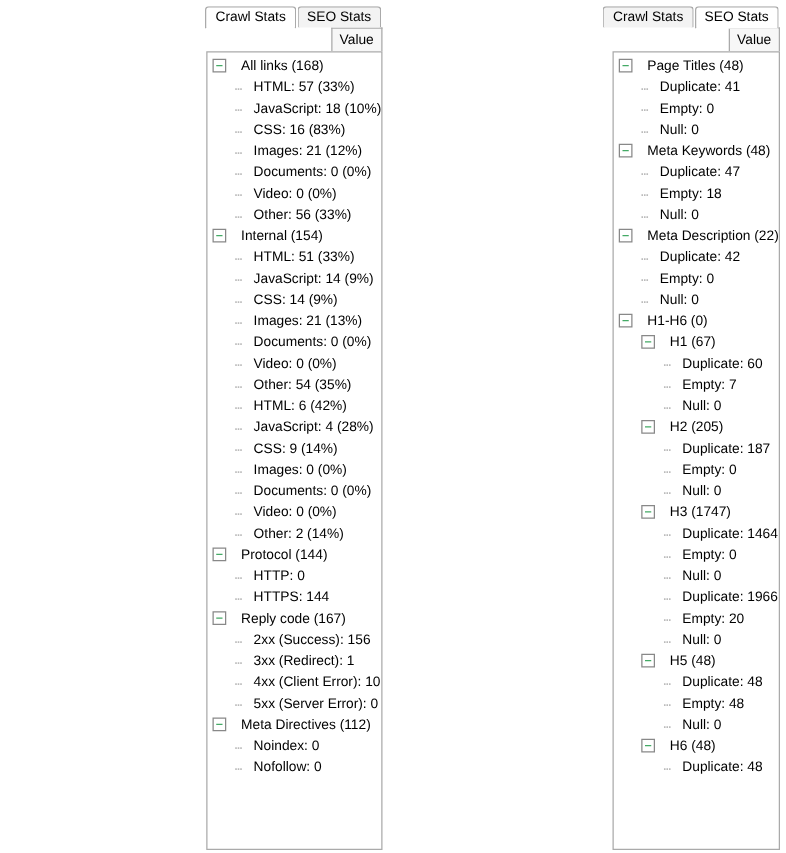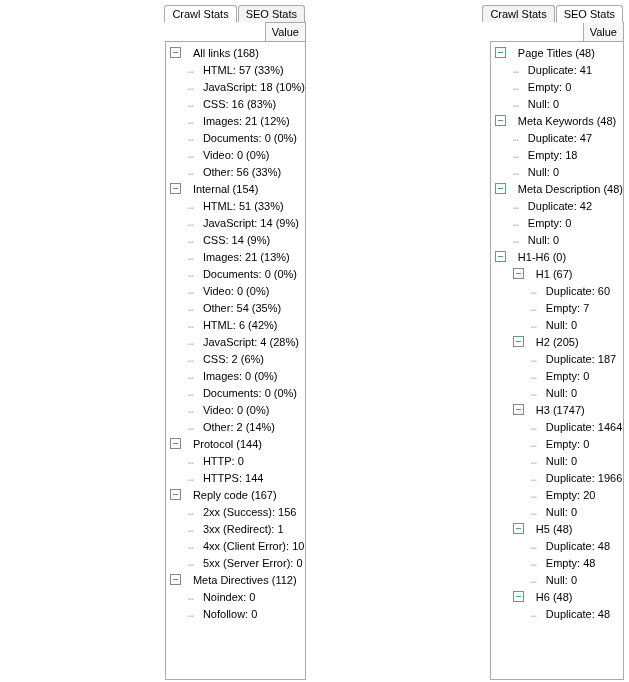--- a/index.html
+++ b/index.html
@@ -123,21 +123,21 @@
             <span class="label">HTML: 6 (42%)</span>
           </div>
           <div class="row">
             <span class="spacer" style="width: 22px;"></span>
             <span class="dots">… </span>
             <span class="label">JavaScript: 4 (28%)</span>
           </div>
           <div class="row">
             <span class="spacer" style="width: 22px;"></span>
             <span class="dots">… </span>
-            <span class="label">CSS: 2 (6%)</span>
+            <span class="label">CSS: 9 (14%)</span>
           </div>
           <div class="row">
             <span class="spacer" style="width: 22px;"></span>
             <span class="dots">… </span>
             <span class="label">Images: 0 (0%)</span>
           </div>
           <div class="row">
             <span class="spacer" style="width: 22px;"></span>
             <span class="dots">… </span>
             <span class="label">Documents: 0 (0%)</span>
@@ -260,21 +260,21 @@
           </div>
           <div class="row">
             <span class="spacer" style="width: 22px;"></span>
             <span class="dots">… </span>
             <span class="label">Null: 0</span>
           </div>
           <div class="row">
             <span class="spacer" style="width: 4px;"></span>
             <span class="toggle minus"></span>
             <span class="dots">&nbsp;</span>
-            <span class="label">Meta Description (48)</span>
+            <span class="label">Meta Description (22)</span>
           </div>
           <div class="row">
             <span class="spacer" style="width: 22px;"></span>
             <span class="dots">… </span>
             <span class="label">Duplicate: 42</span>
           </div>
           <div class="row">
             <span class="spacer" style="width: 22px;"></span>
             <span class="dots">… </span>
             <span class="label">Empty: 0</span>

